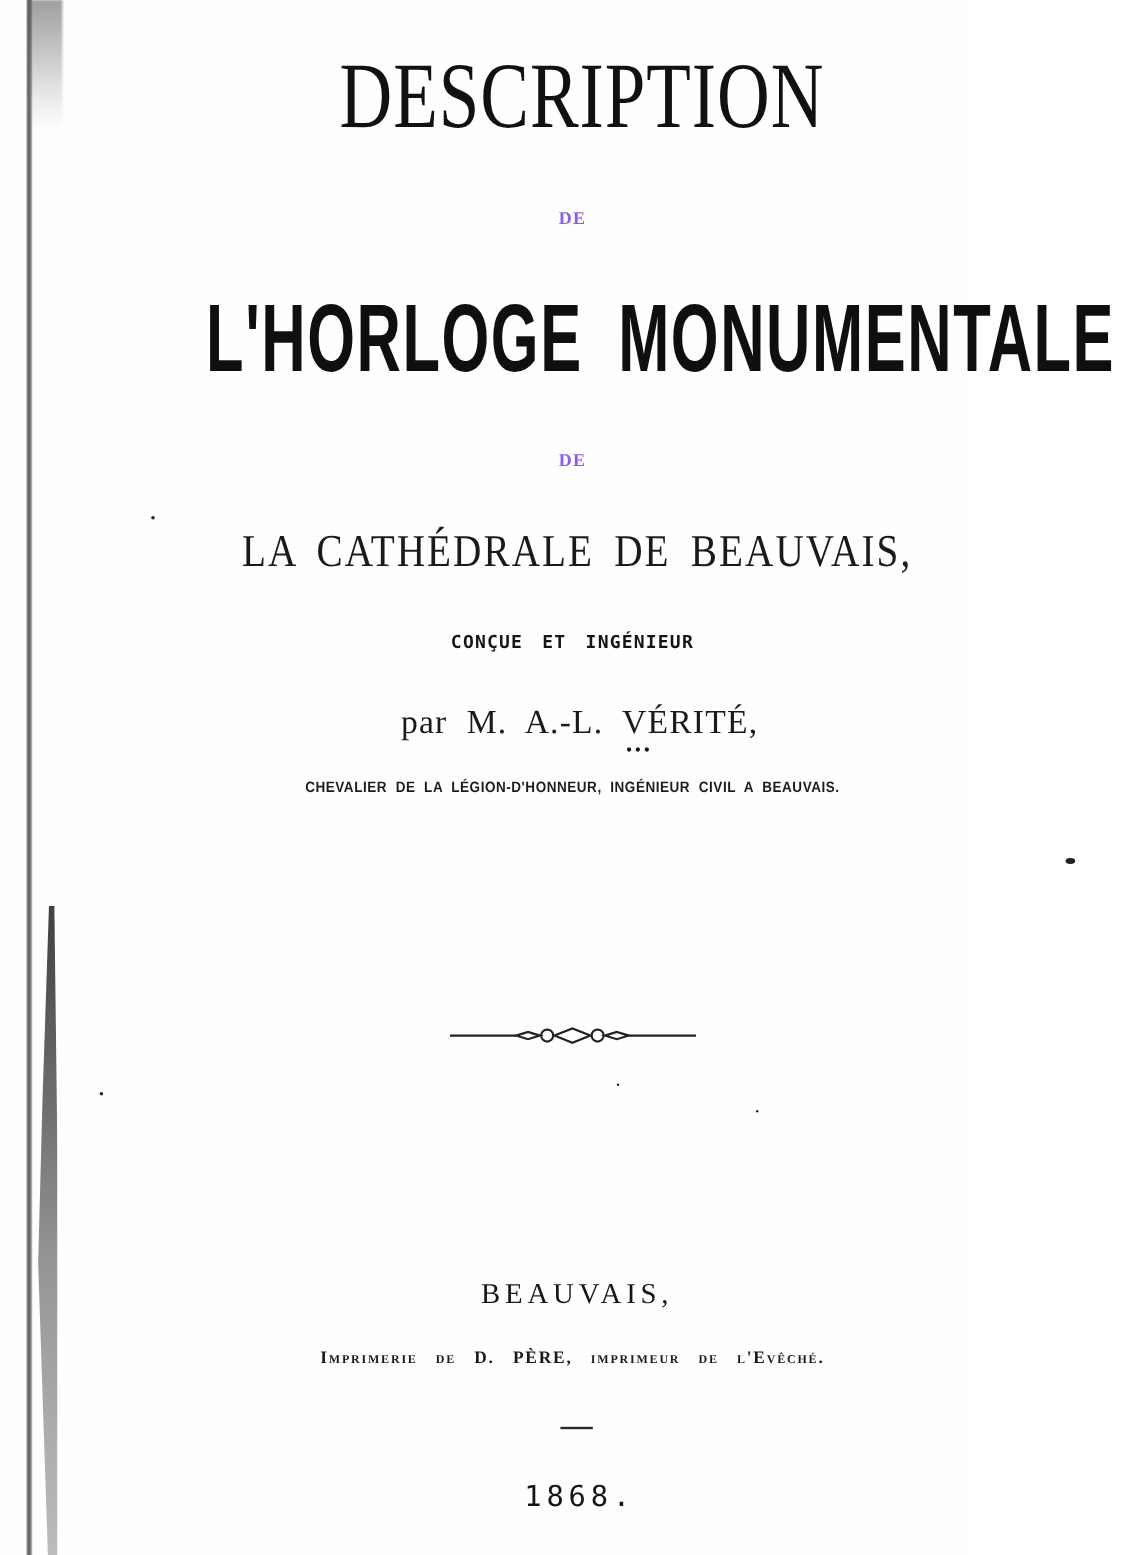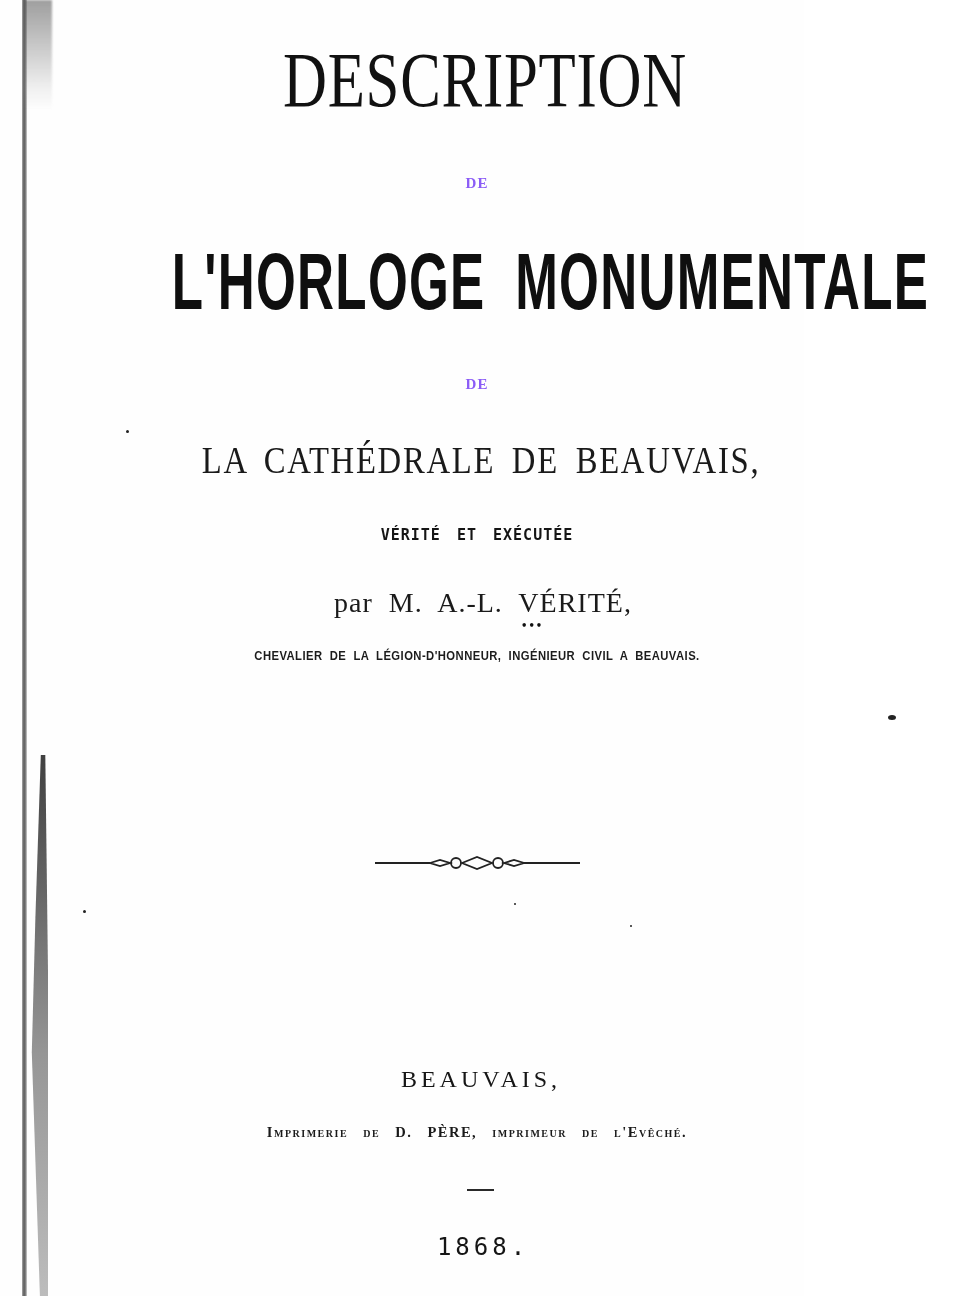--- a/index.html
+++ b/index.html
@@ -179,21 +179,21 @@
 <div class="page">
   <div class="spine-line"></div>
   <div class="spine-top-smudge"></div>
   <div class="spine-lower-wedge"></div>
 
   <div class="line title-description">DESCRIPTION</div>
   <div class="line small-de de-1">DE</div>
   <div class="line title-horloge">L'HORLOGE  MONUMENTALE</div>
   <div class="line small-de de-2">DE</div>
   <div class="line title-cathedrale">LA CATHÉDRALE DE BEAUVAIS,</div>
-  <div class="line concue">VÉRITÉ ET EXÉCUTÉE</div>
+  <div class="line concue">CONÇUE ET INGÉNIEUR</div>
   <div class="line author">par M. A.-L. VÉRITÉ,</div>
   <div class="author-dots">•••</div>
   <div class="line credentials">CHEVALIER DE LA LÉGION-D'HONNEUR, INGÉNIEUR CIVIL A BEAUVAIS.</div>
 
   <svg class="ornament" viewBox="0 0 205 20">
     <line x1="0" y1="10" x2="55" y2="10" stroke="#222" stroke-width="2"></line>
     <path d="M55 10 L65 7 L75 10 L65 13 Z" fill="none" stroke="#222" stroke-width="1.8"></path>
     <circle cx="81" cy="10" r="5" fill="none" stroke="#222" stroke-width="1.8"></circle>
     <path d="M87 10 L102 4 L117 10 L102 16 Z" fill="none" stroke="#222" stroke-width="1.8"></path>
     <circle cx="123" cy="10" r="5" fill="none" stroke="#222" stroke-width="1.8"></circle>

